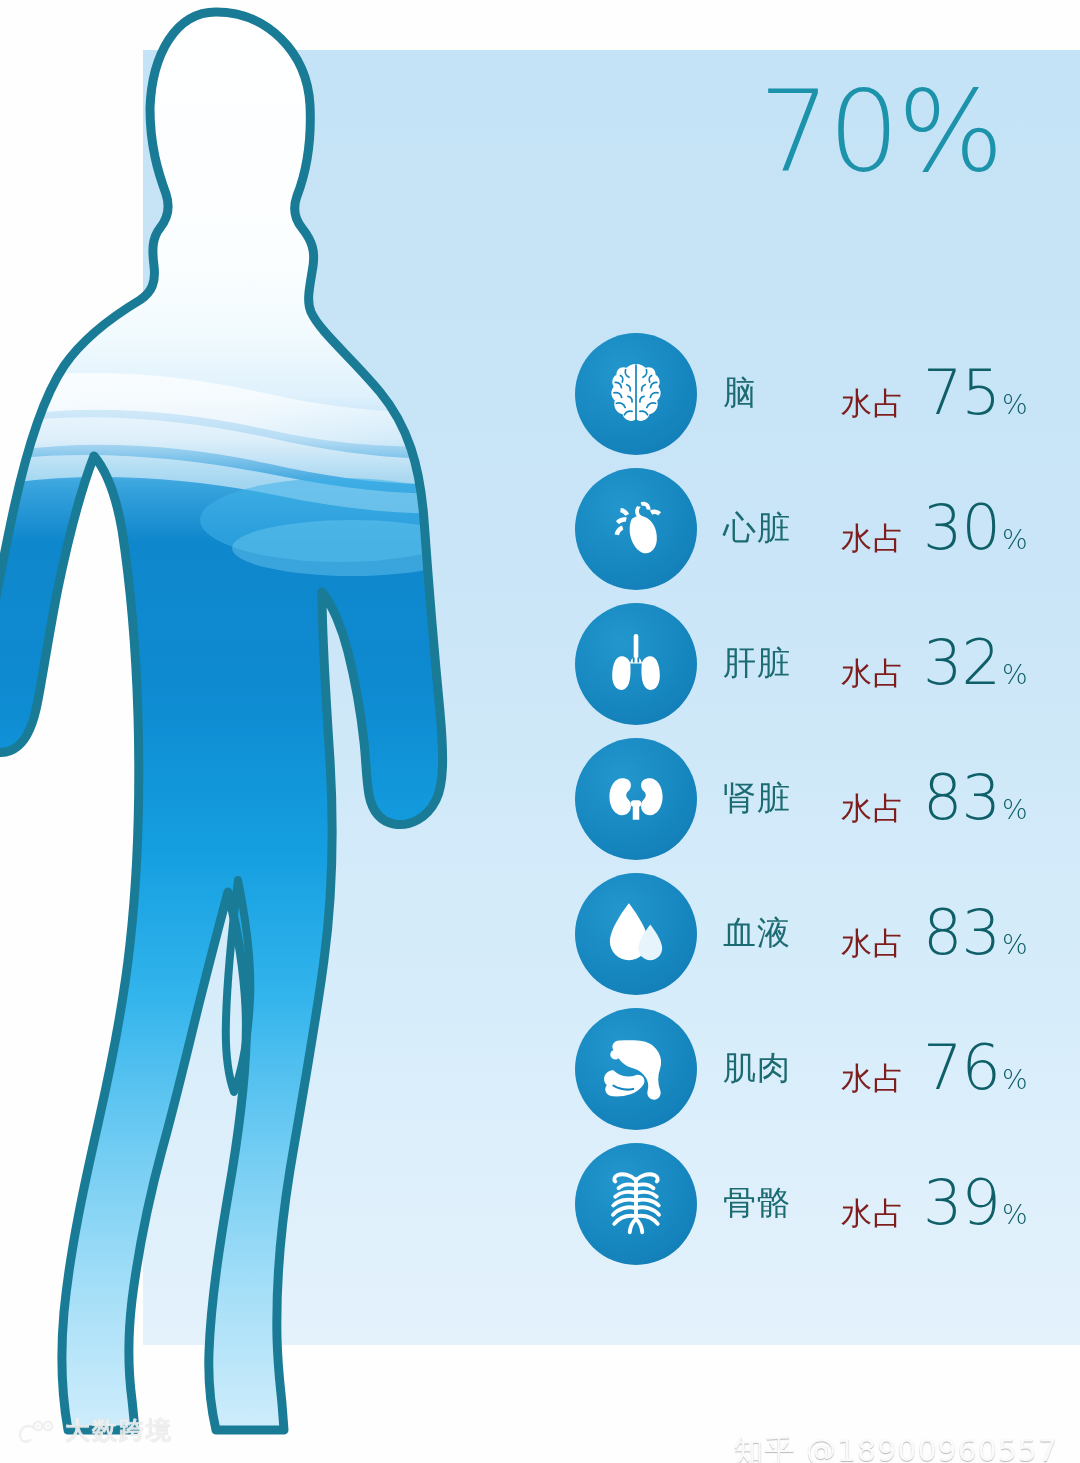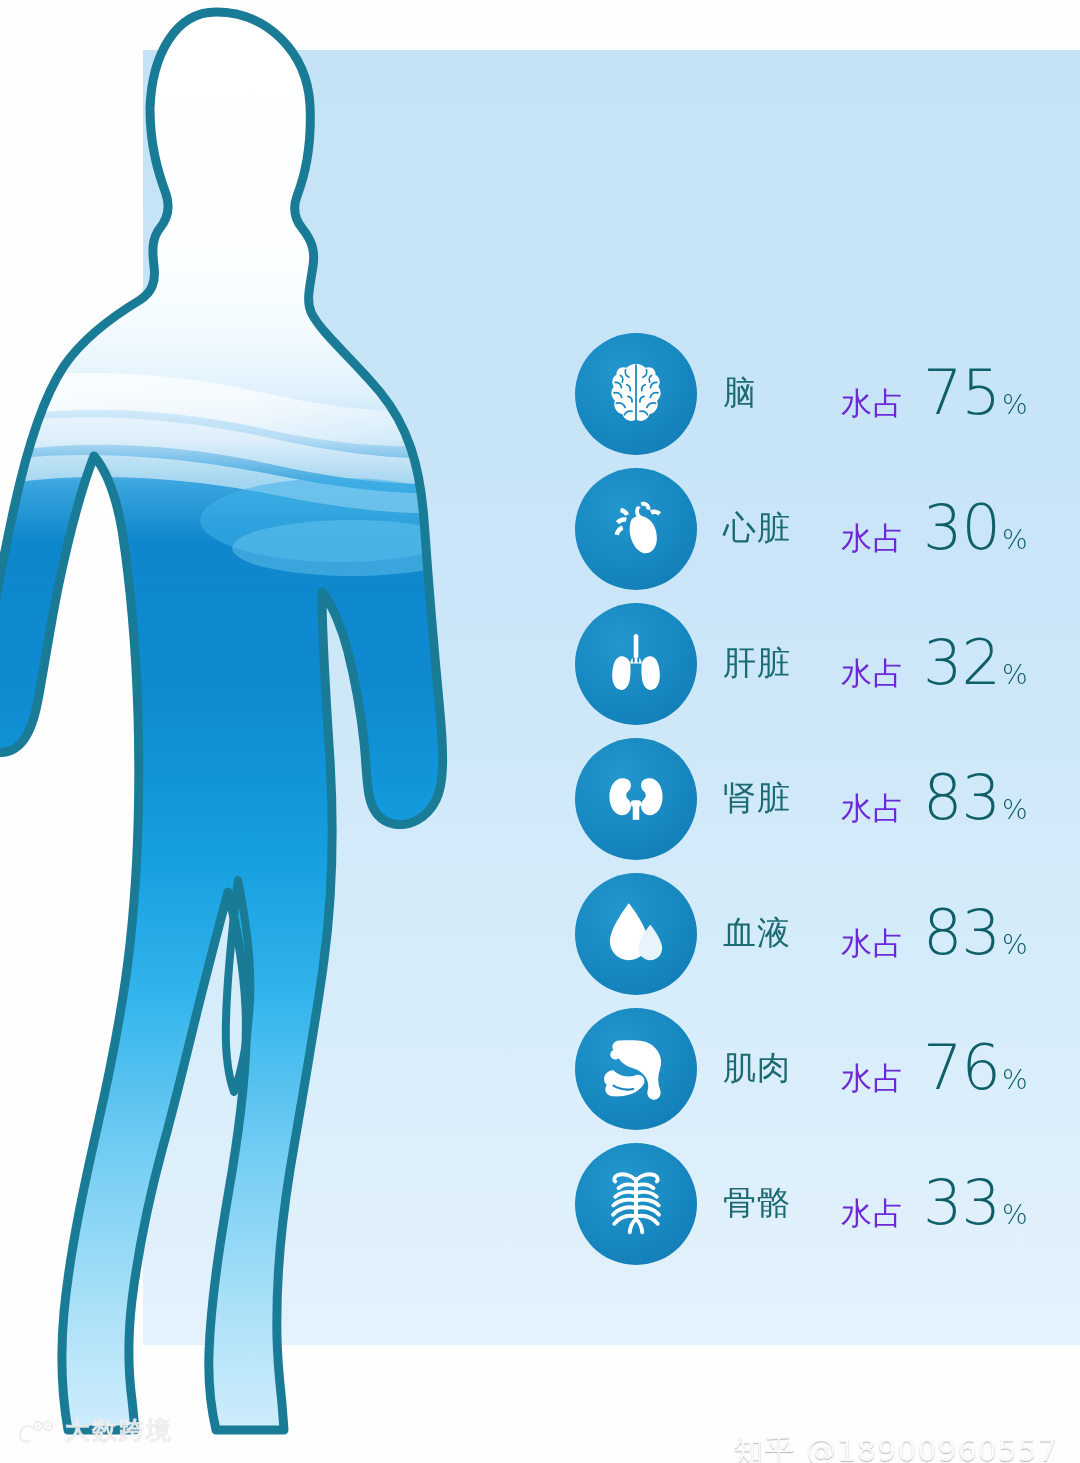--- a/index.html
+++ b/index.html
@@ -66,21 +66,21 @@
     font-size:33px;color:#1c6b73;font-weight:400;
     letter-spacing:1px;
     white-space:nowrap;
   }
   .organ-value{
     display:flex;align-items:baseline;
     white-space:nowrap;
   }
   .v-prefix{
     font-family:"DejaVu Sans","Liberation Sans",sans-serif;
-    font-size:31px;color:#6d28d9;letter-spacing:1px;
+    font-size:31px;color:#7f1d1d;letter-spacing:1px;
   }
   .v-num{
     font-family:"DejaVu Sans","Liberation Sans",sans-serif;
     font-size:62px;font-weight:300;color:#0f5f68;
     line-height:1;letter-spacing:-1px;margin-left:18px;
   }
   .v-pct{
     font-family:"DejaVu Sans","Liberation Sans",sans-serif;
     font-size:27px;font-weight:300;color:#0f5f68;margin-left:2px;
   }
@@ -200,20 +200,21 @@
              C106,334 140,312 160,300 C172,292 176,282 174,266
              C172,250 172,238 180,228 C188,218 190,206 186,194
              C178,172 170,146 170,108 C172,54 196,12 236,12 Z" fill="none" stroke="#1a7b96" stroke-width="9" stroke-linejoin="round"></path>
 
     <path d="M258,880 C266,920 272,960 270,1000 C268,1040 262,1070 254,1092
              C248,1075 245,1050 246,1020 C247,980 252,930 258,880 Z" fill="none" stroke="#1a7b96" stroke-width="8" stroke-linejoin="round"></path>
   </svg>
 </div>
 
 <div id="title-block">
+  <div id="title-pct">70%</div>
 </div>
 
 <div id="organ-list">
 
   <div class="organ-row">
     <div class="organ-icon">
       <svg width="74" height="74" viewBox="0 0 64 64">
         <g fill="#ffffff">
           <path d="M32 6c-4 0-6.6 1.6-8.2 3.4-1.6-.8-3.6-.9-5.3 0-2.4 1.2-3.6 3.6-3.4 6-2.2 1.3-3.6 3.6-3.6 6.3 0 1.5.5 2.9 1.2 4-1.3 1.5-2 3.4-2 5.5 0 2.6 1.2 4.9 3 6.4-.3 1-.5 2-.5 3 0 4.4 3.1 8.1 7.2 9 .9 3.3 3.9 5.7 7.5 5.7 1.5 0 2.9-.4 4.1-1.2V6z"></path>
           <path d="M32 6c4 0 6.6 1.6 8.2 3.4 1.6-.8 3.6-.9 5.3 0 2.4 1.2 3.6 3.6 3.4 6 2.2 1.3 3.6 3.6 3.6 6.3 0 1.5-.5 2.9-1.2 4 1.3 1.5 2 3.4 2 5.5 0 2.6-1.2 4.9-3 6.4.3 1 .5 2 .5 3 0 4.4-3.1 8.1-7.2 9-.9 3.3-3.9 5.7-7.5 5.7-1.5 0-2.9-.4-4.1-1.2V6z"></path>
@@ -352,21 +353,21 @@
           <path d="M34 41.5c5.6-.6 11.6 1.8 15.4 6.4"></path>
 
           <path d="M32 44c-3 2.6-4.6 6.6-5 10.6"></path>
           <path d="M32 44c3 2.6 4.6 6.6 5 10.6"></path>
         </g>
       </svg>
     </div>
     <div class="organ-label">骨骼</div>
     <div class="organ-value">
       <span class="v-prefix">水占</span>
-      <span class="v-num">33</span>
+      <span class="v-num">39</span>
       <span class="v-pct">%</span>
     </div>
   </div>
 
 </div>
 
 <div id="wm-left">
   <svg width="44" height="26" viewBox="0 0 44 26">
     <path d="M4 17c0-5 3.6-9 8.4-9 2 0 3.6.7 4.8 1.8" fill="none" stroke="#efefef" stroke-width="2.6" stroke-linecap="round"></path>
     <path d="M4 17c0 4 2.6 6.6 6 6.6 1.6 0 3-.5 4-1.4" fill="none" stroke="#efefef" stroke-width="2.6" stroke-linecap="round"></path>

